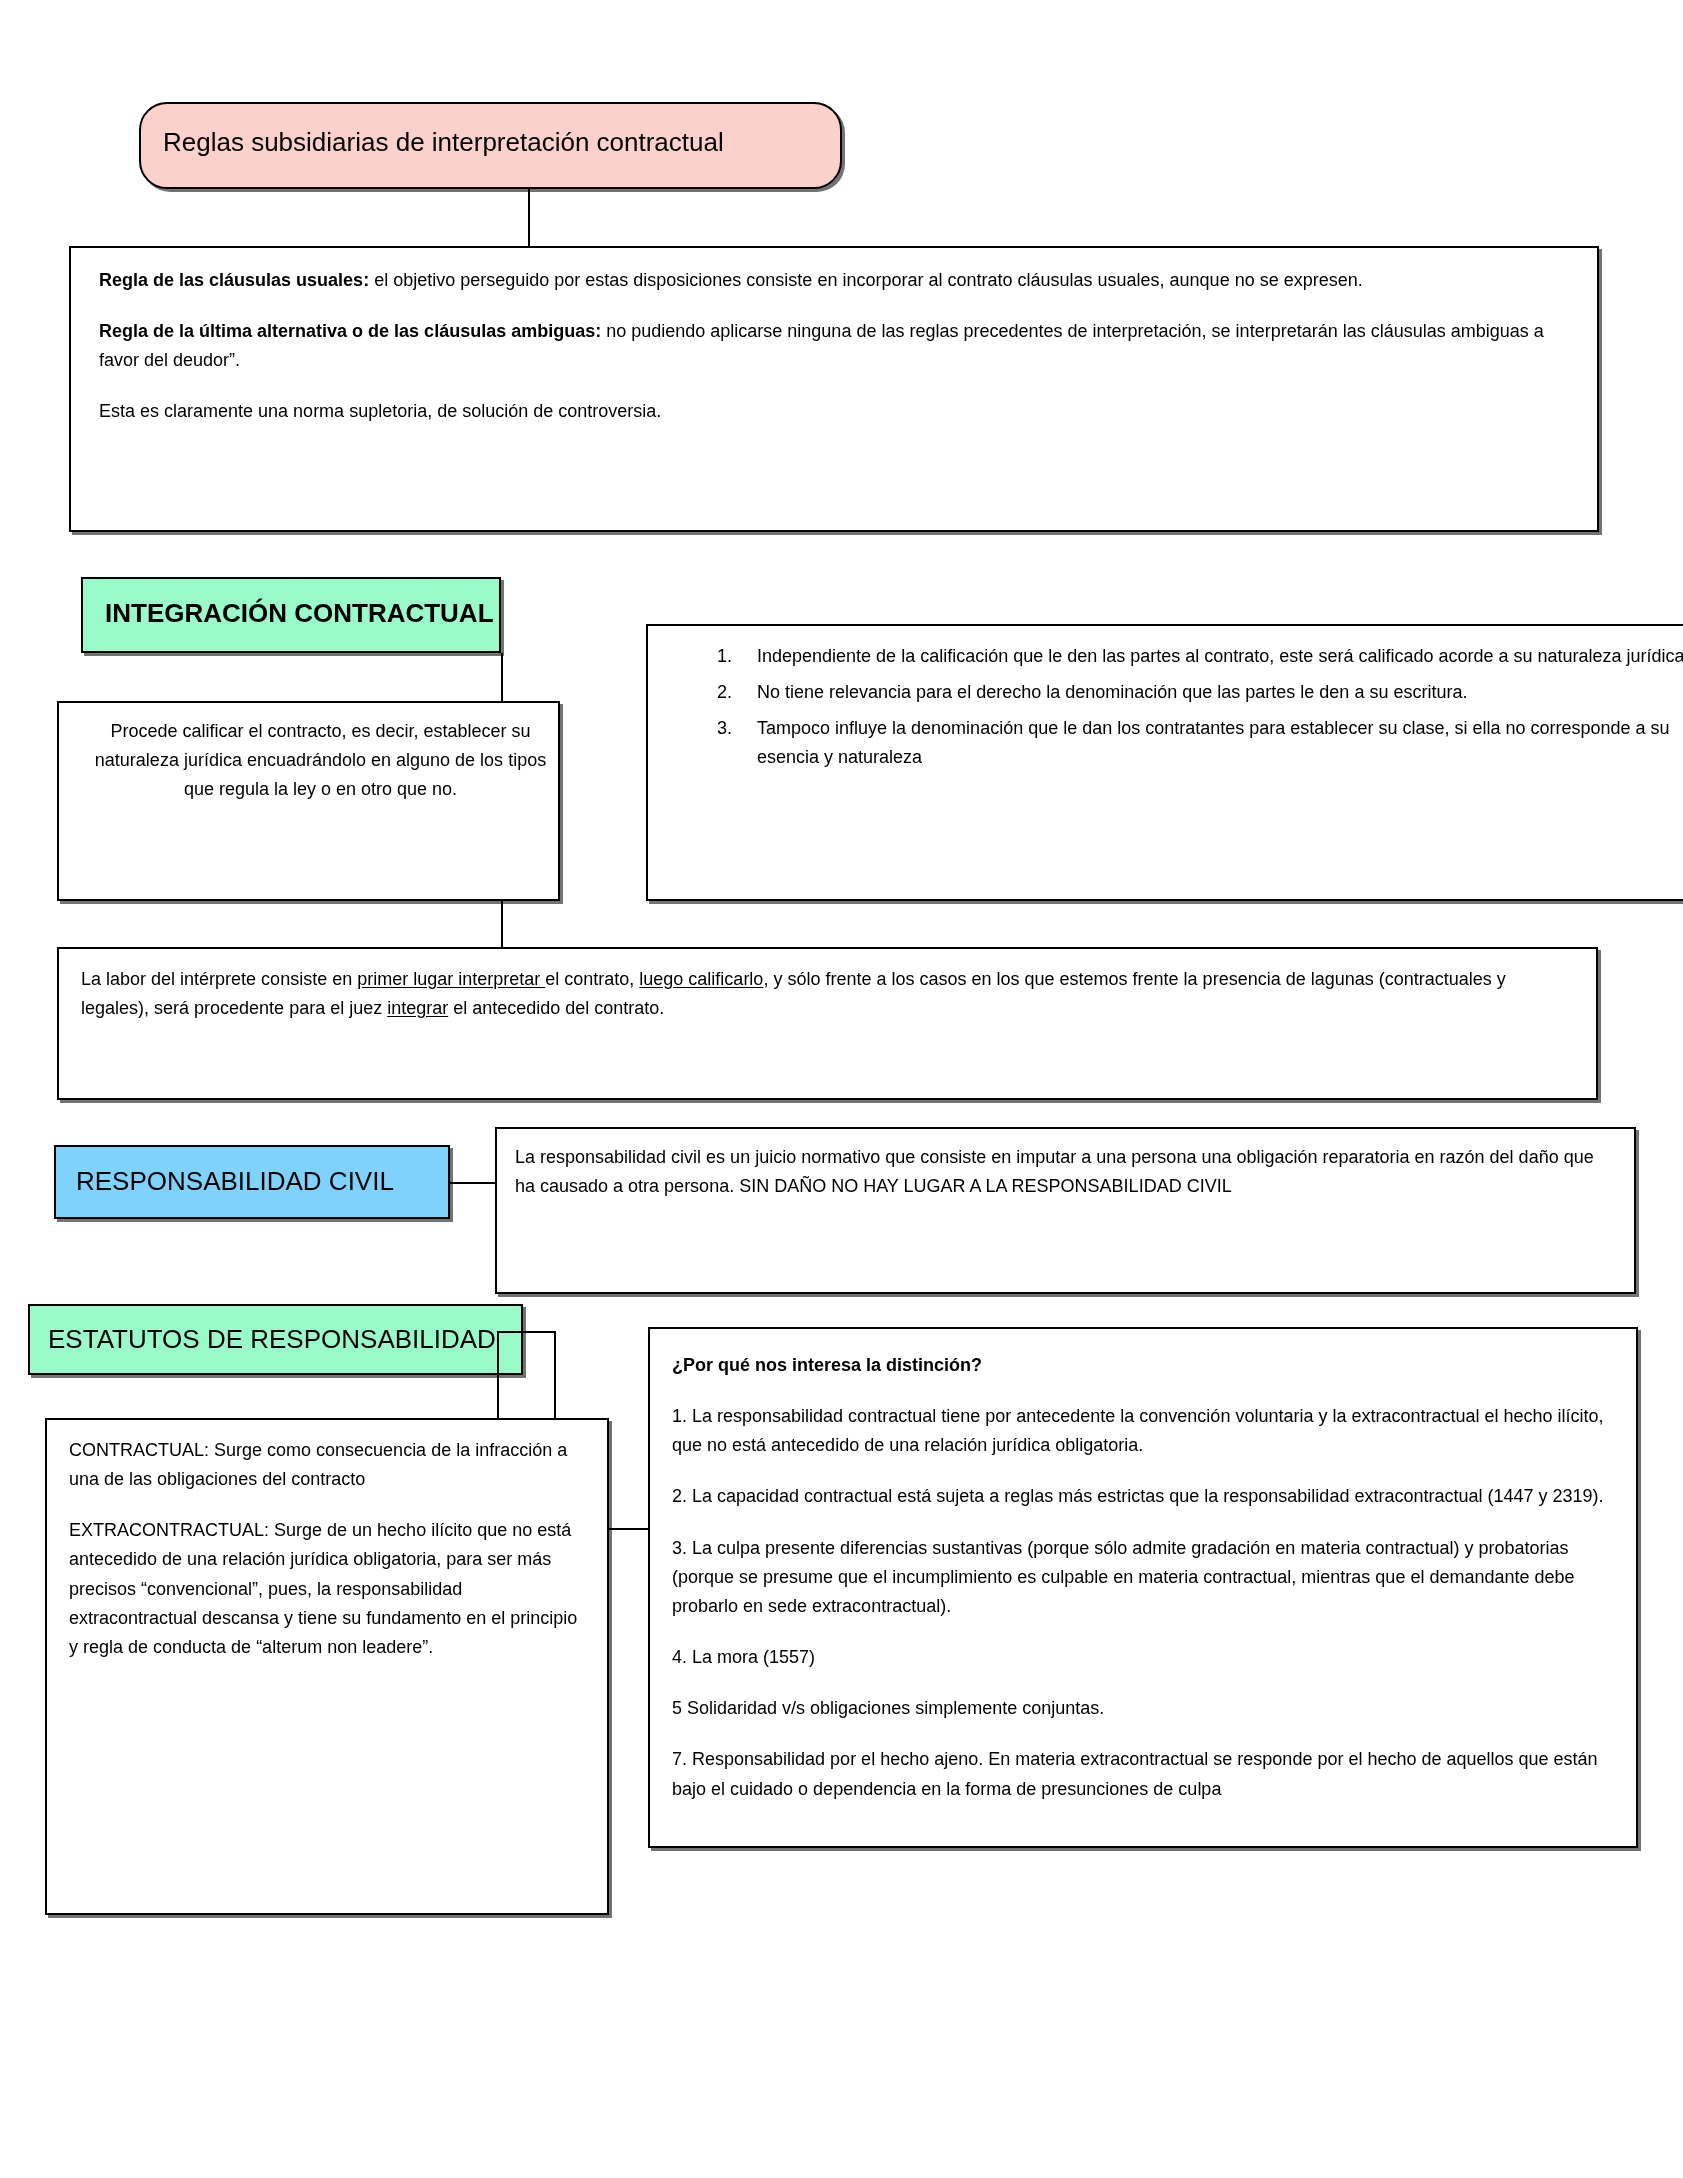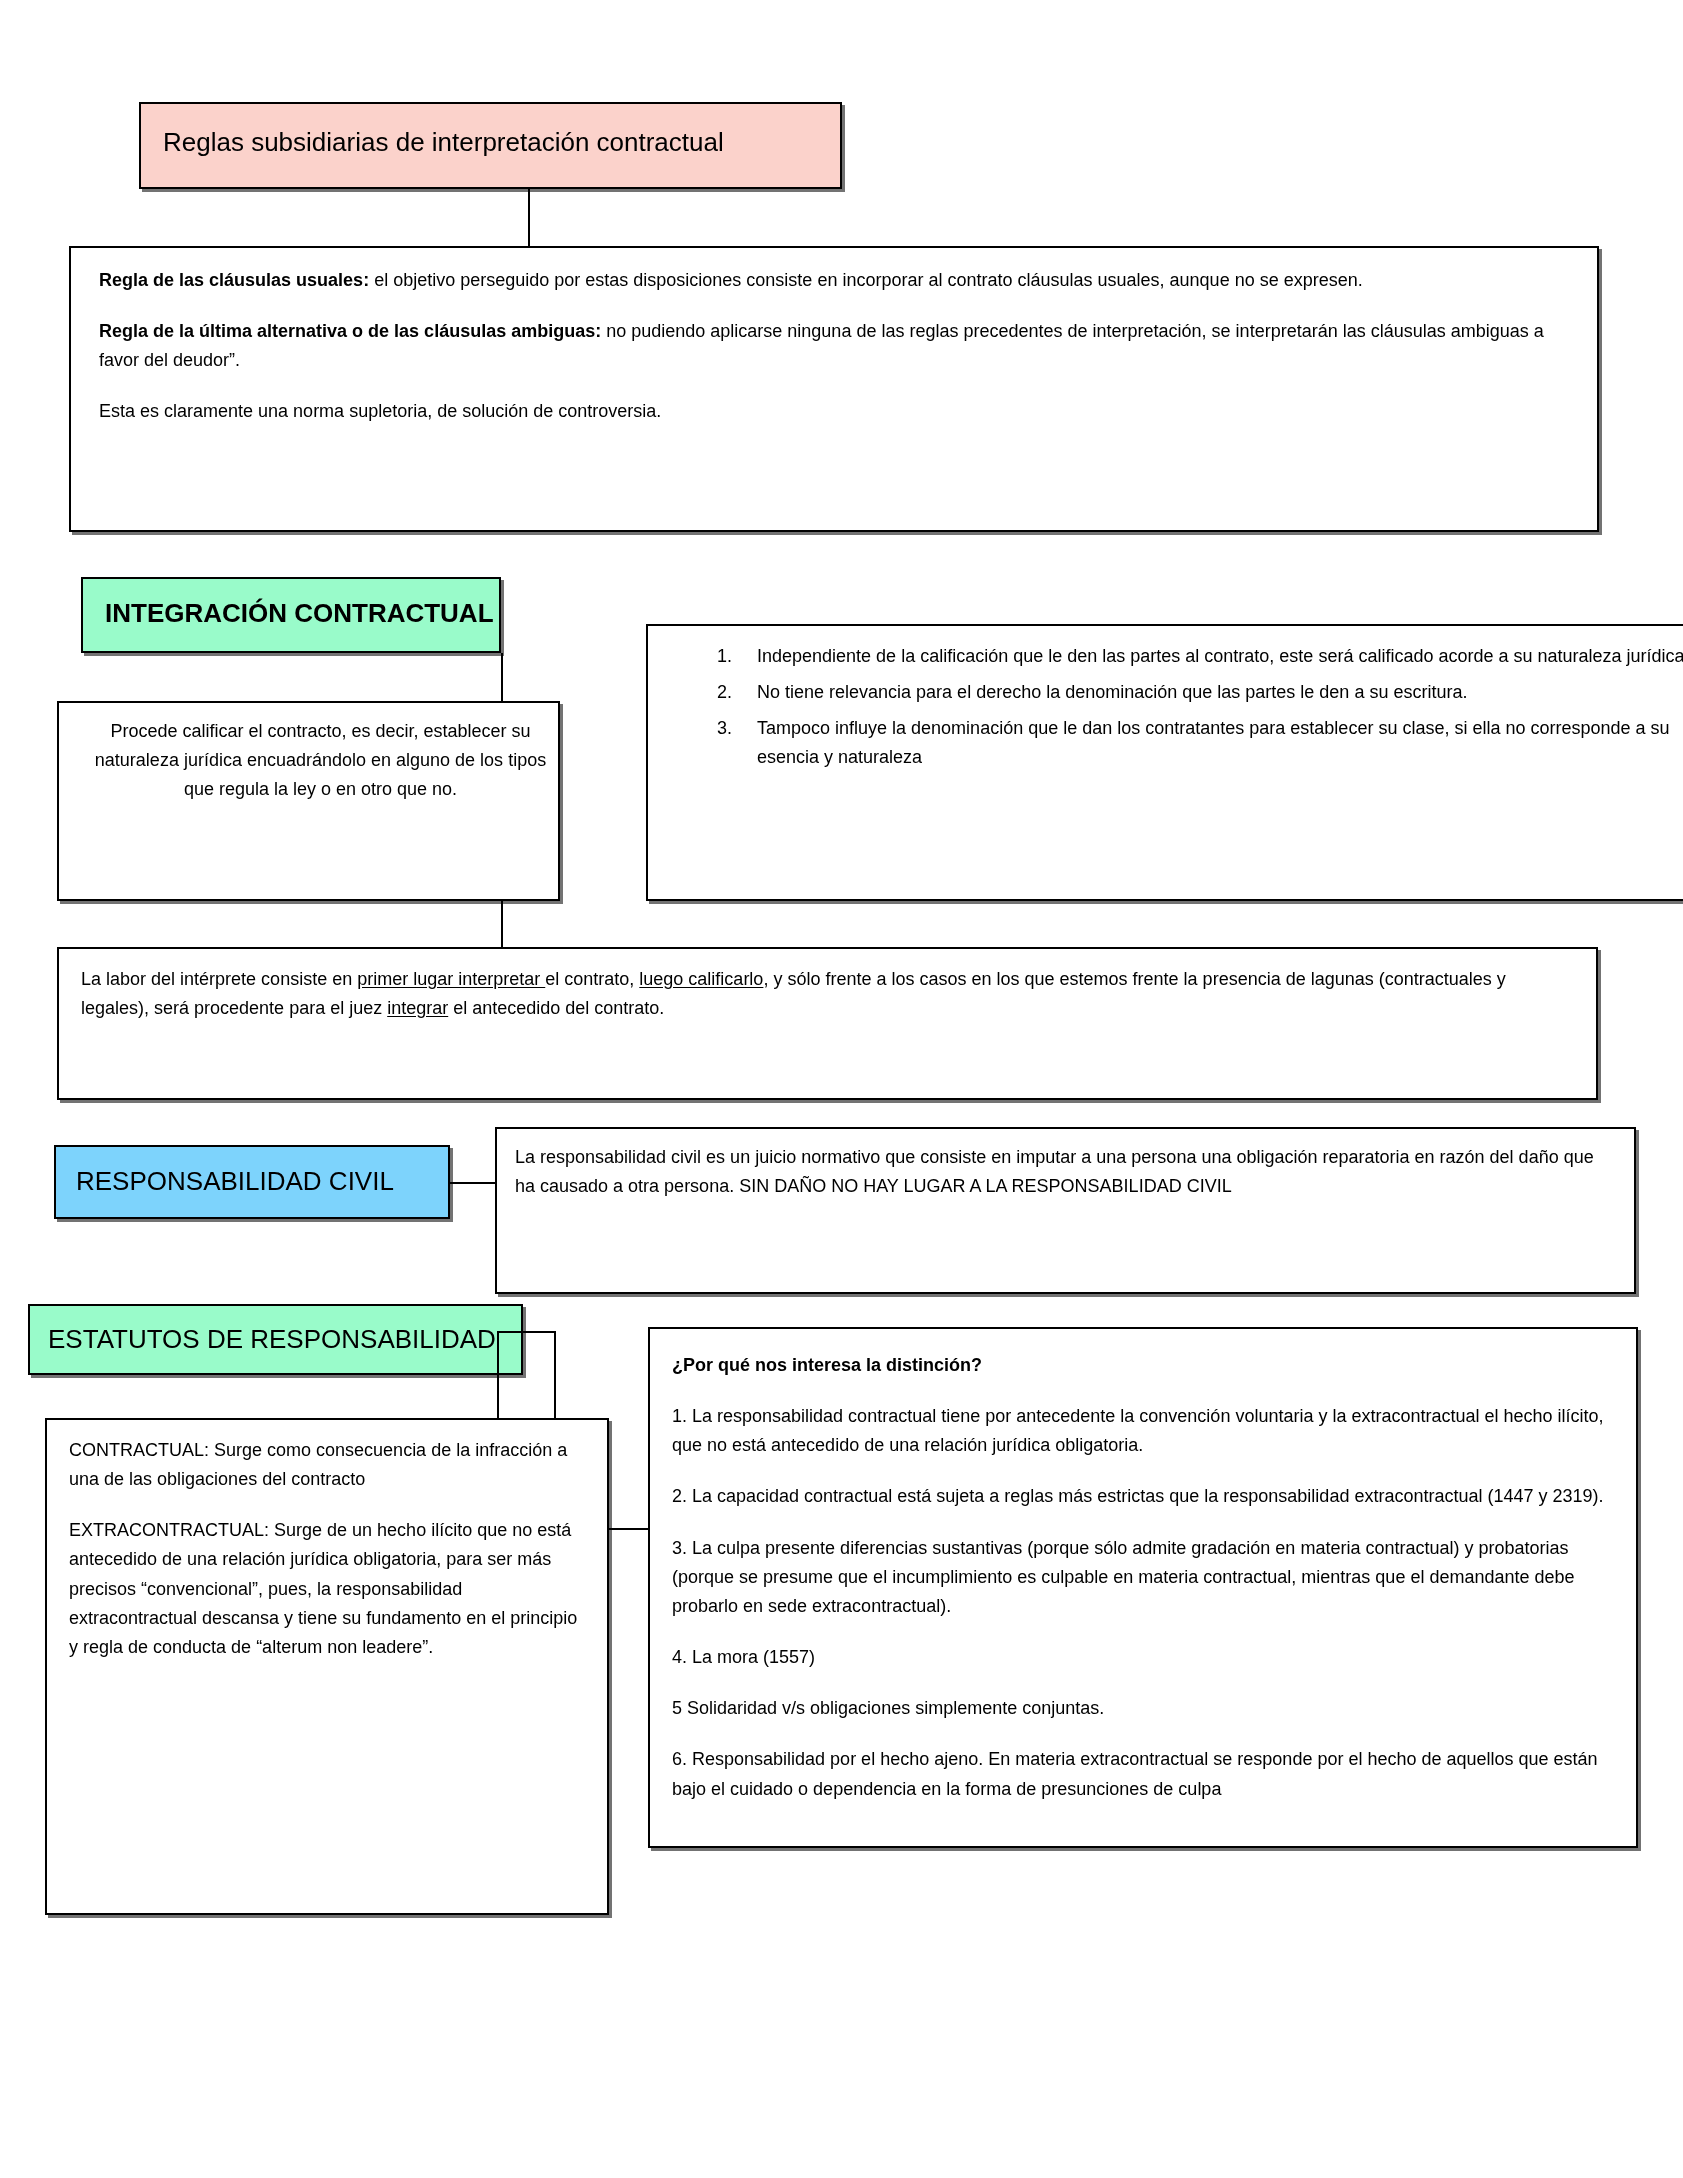--- a/index.html
+++ b/index.html
@@ -28,21 +28,21 @@
   .box {
     position: absolute;
     box-sizing: border-box;
     border: 2px solid #000000;
     background: #ffffff;
   }
   .box.shadow {
     box-shadow: 3px 3px 0 0 rgba(0,0,0,0.55);
   }
 
-  .pink   { background: #FBD2CB; }
+  .pink   { background: #FBD2CB; border-radius: 28px; }
   .green  { background: #99FBCA; }
   .yellow { background: #7dd3fc; }
 
   
   .txt {
     position: absolute;
     box-sizing: border-box;
     font-size: 18px;
     line-height: 1.62;
     color: #000;
@@ -170,18 +170,18 @@
   </div>
 
   <div class="box shadow" style="left:648px; top:1327px; width:990px; height:521px;">
     <div class="txt" style="left:22px; top:22px; width:936px;">
       <p class="para"><b>¿Por qué nos interesa la distinción?</b></p>
       <p class="para">1. La responsabilidad contractual tiene por antecedente la convención voluntaria y la extracontractual el hecho ilícito, que no está antecedido de una relación jurídica obligatoria.</p>
       <p class="para">2. La capacidad contractual está sujeta a reglas más estrictas que la responsabilidad extracontractual (1447 y 2319).</p>
       <p class="para">3. La culpa presente diferencias sustantivas (porque sólo admite gradación en materia contractual) y probatorias (porque se presume que el incumplimiento es culpable en materia contractual, mientras que el demandante debe probarlo en sede extracontractual).</p>
       <p class="para">4. La mora (1557)</p>
       <p class="para">5 Solidaridad v/s obligaciones simplemente conjuntas.</p>
-      <p class="para">6. Responsabilidad por el hecho ajeno. En materia extracontractual se responde por el hecho de aquellos que están bajo el cuidado o dependencia en la forma de presunciones de culpa</p>
+      <p class="para">7. Responsabilidad por el hecho ajeno. En materia extracontractual se responde por el hecho de aquellos que están bajo el cuidado o dependencia en la forma de presunciones de culpa</p>
     </div>
   </div>
 
 </div>
 
 
 </body></html>

